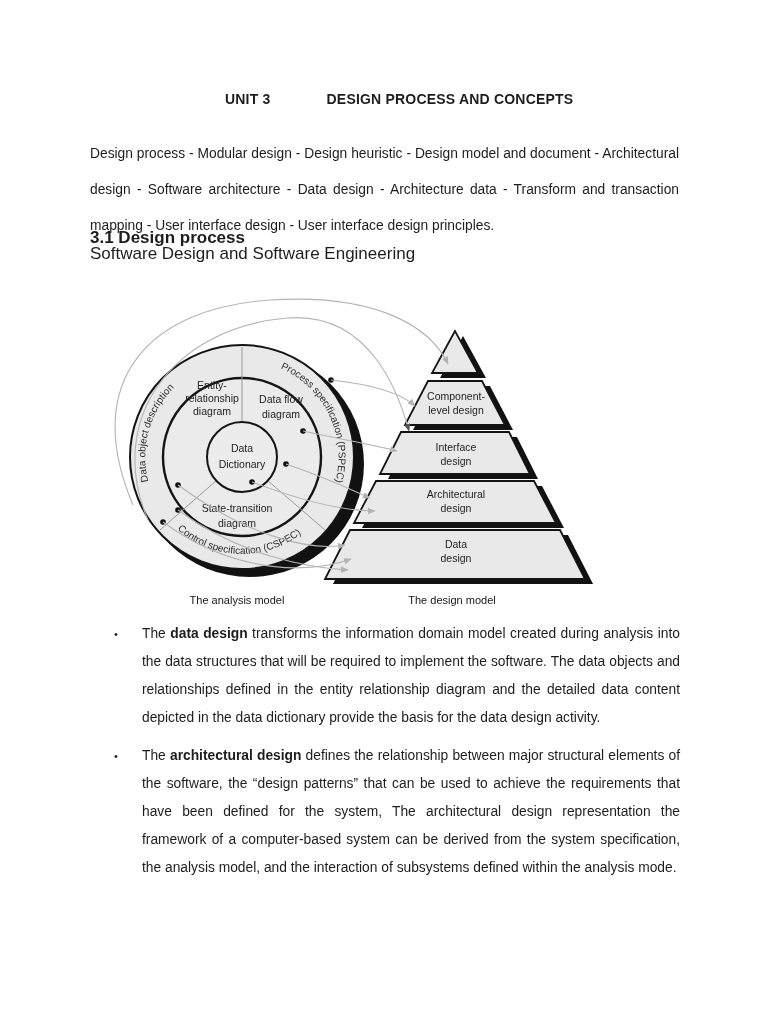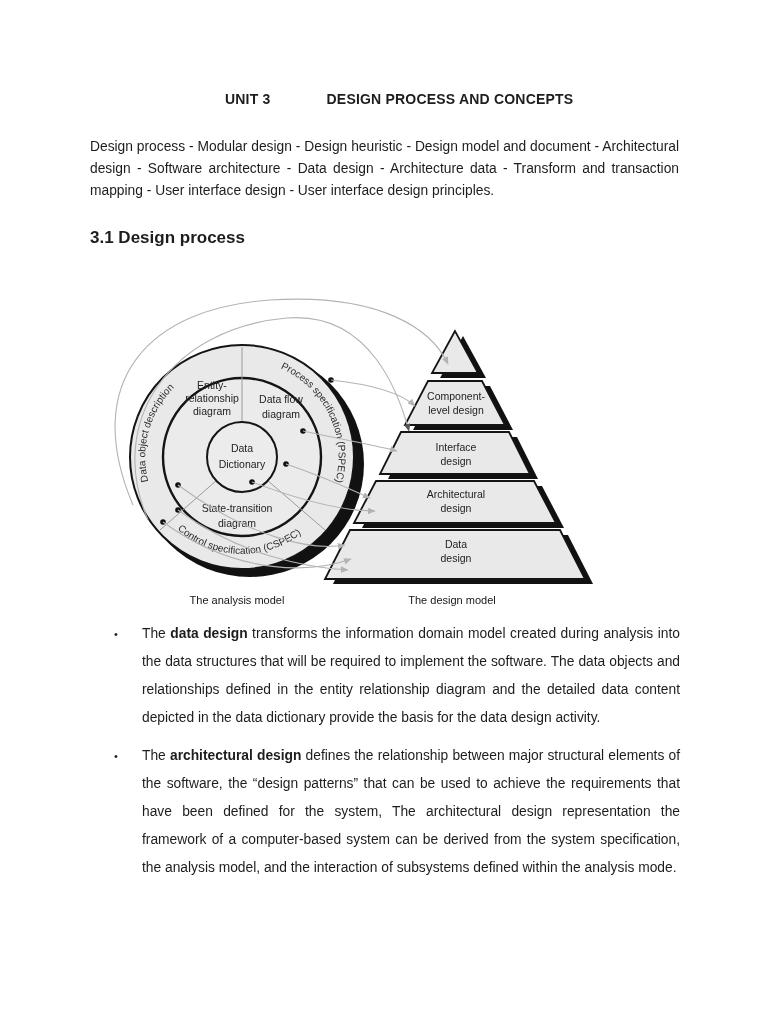--- a/index.html
+++ b/index.html
@@ -7,21 +7,21 @@
     position:relative;width:768px;height:1024px;background:#ffffff;overflow:hidden;
     font-family:"Liberation Sans","DejaVu Sans",sans-serif;color:#1d1d1d;border-radius:20px;
   }
   .title-line{
     position:absolute;top:91px;left:225px;font-size:14px;font-weight:700;
     letter-spacing:.2px;white-space:nowrap;
   }
   .title-line .gap{display:inline-block;width:56px;}
   .intro{
     position:absolute;top:122px;left:90px;width:589px;
-    font-size:13.8px;line-height:22px;text-align:justify;
+    font-size:13.8px;line-height:36px;text-align:justify;
   }
   .section-block{
     position:absolute;top:230px;left:90px;width:589px;font-size:17px;line-height:15.5px;
   }
   .section-block .sec-h{font-weight:700;}
   .figure-wrap{position:absolute;left:85px;top:290px;width:610px;height:332px;}
   .bullet{
     position:absolute;left:108px;width:572px;display:flex;
     font-size:13.8px;line-height:28px;
   }
@@ -41,20 +41,21 @@
 <div class="page">
 
   <div class="title-line">
     <span>UNIT 3</span><span class="gap"></span><span>DESIGN PROCESS AND CONCEPTS</span>
   </div>
 
   <p class="intro">Design process - Modular design - Design heuristic - Design model and document - Architectural design - Software architecture - Data design - Architecture data - Transform and transaction mapping - User interface design - User interface design principles.</p>
 
   <div class="section-block">
     <div class="sec-h">3.1 Design process</div>
+    <div>Software Design and Software Engineering</div>
   </div>
 
   <div class="figure-wrap">
     <svg viewBox="85 290 610 332" width="610" height="332">
       <defs>
         <marker id="arr" markerWidth="9" markerHeight="8" refX="6.5" refY="3" orient="auto">
           <path d="M0,0 L7,3 L0,6 Z" fill="#b3b3b3"></path>
         </marker>
         <marker id="arrdark" markerWidth="9" markerHeight="8" refX="6.5" refY="3" orient="auto">
           <path d="M0,0 L7,3 L0,6 Z" fill="#555555"></path>

